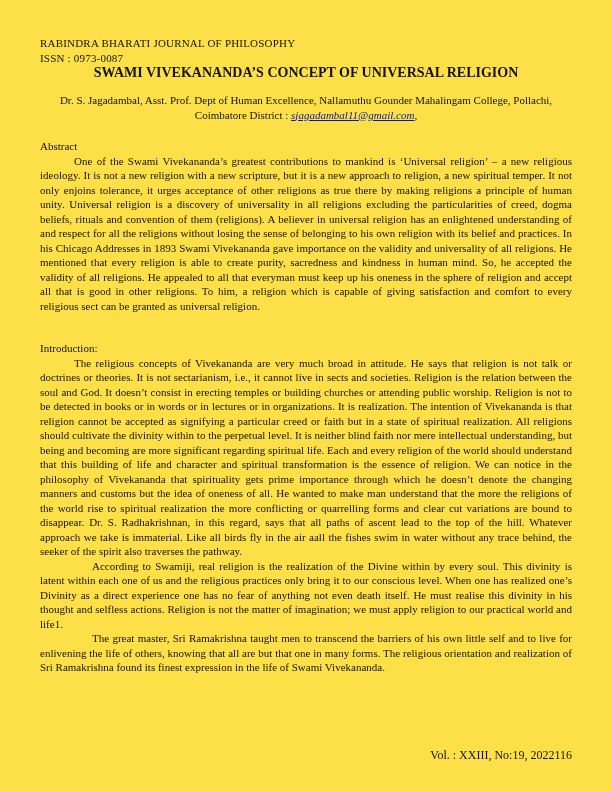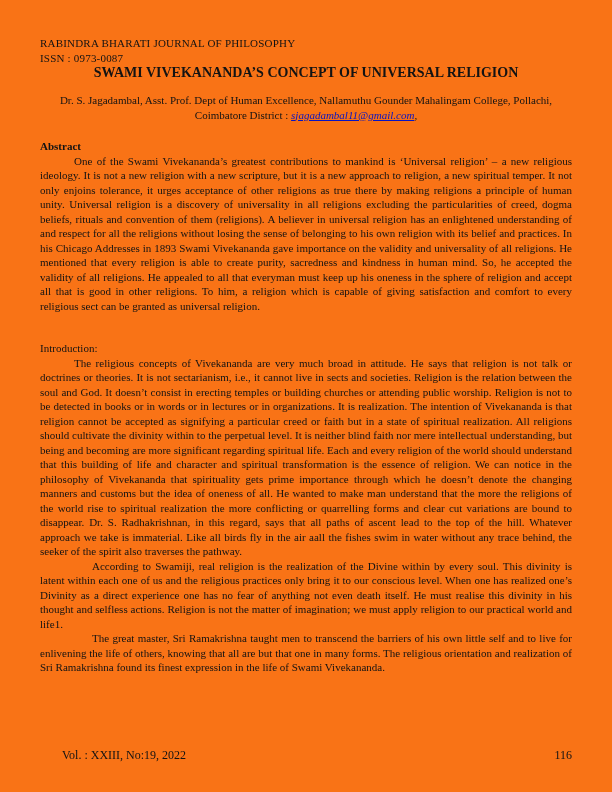--- a/index.html
+++ b/index.html
@@ -5,21 +5,21 @@
   html, body {
     margin: 0;
     padding: 0;
     background: #ffffff;
   }
   .page {
     position: relative;
     width: 612px;
     height: 792px;
     margin: 0 auto;
-    background: #f97316;
+    background: #fde047;
     box-sizing: border-box;
     padding: 36px 40px 0 40px;
     font-family: "Liberation Serif", "DejaVu Serif", serif;
     font-size: 11px;
     line-height: 14.5px;
     color: #131313;
     overflow: hidden;
   }
   .journal-name, .issn {
     text-align: left;
@@ -39,40 +39,40 @@
   }
   .bold { font-weight: normal; }
   .email-link {
     color: #0714c4;
     text-decoration: underline;
     cursor: pointer;
     font-style: italic;
   }
   .abstract-heading {
     margin-top: 17px;
-    font-weight: bold;
+    font-weight: normal;
   }
   .para {
     margin: 0;
     text-align: justify;
   }
   .indent-sm { text-indent: 34px; }
   .indent-lg { text-indent: 52px; }
   .keywords { margin: 0; text-align: left; }
   .section-heading {
     margin-top: 28px;
     font-weight: normal;
   }
   .footer {
     position: absolute;
     left: 40px;
     right: 40px;
     top: 748px;
     display: flex;
-    justify-content: space-between;
+    justify-content: flex-end;
     font-size: 12px;
     margin-left: 22px;
   }
 </style>
 </head>
 <body>
 
 <div class="page">
 
   <div class="journal-name">RABINDRA BHARATI JOURNAL OF PHILOSOPHY</div>

